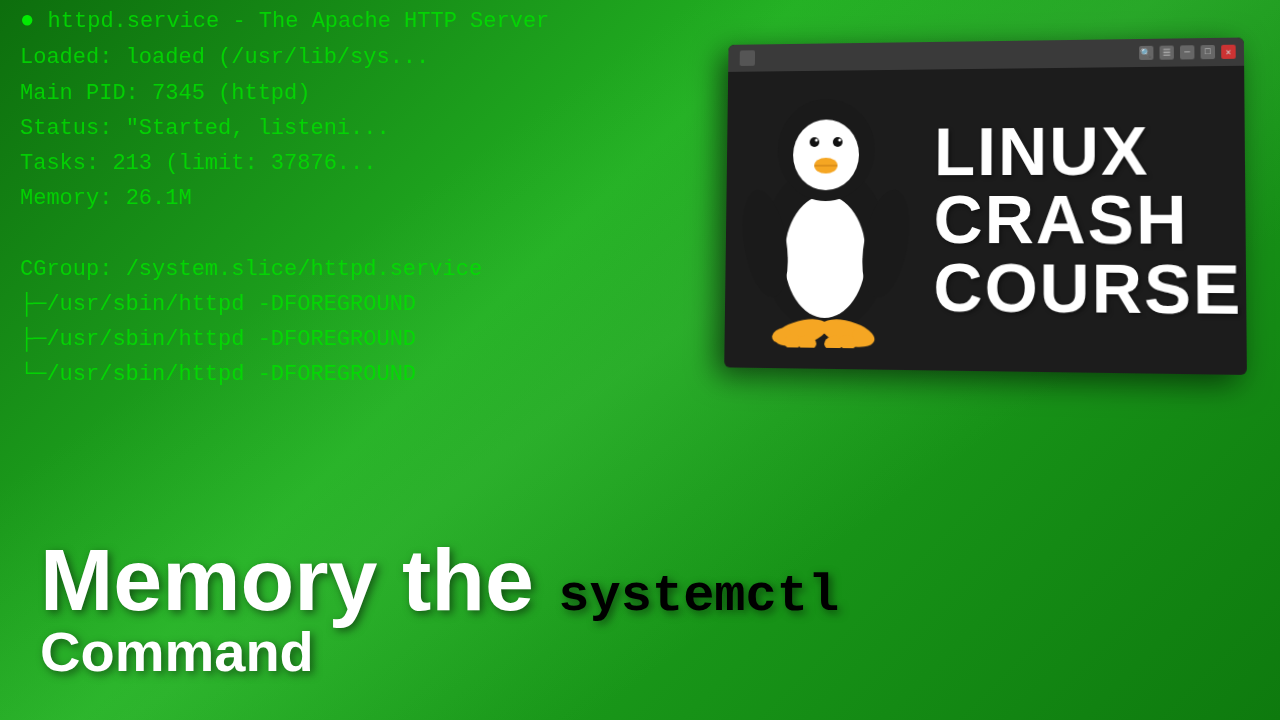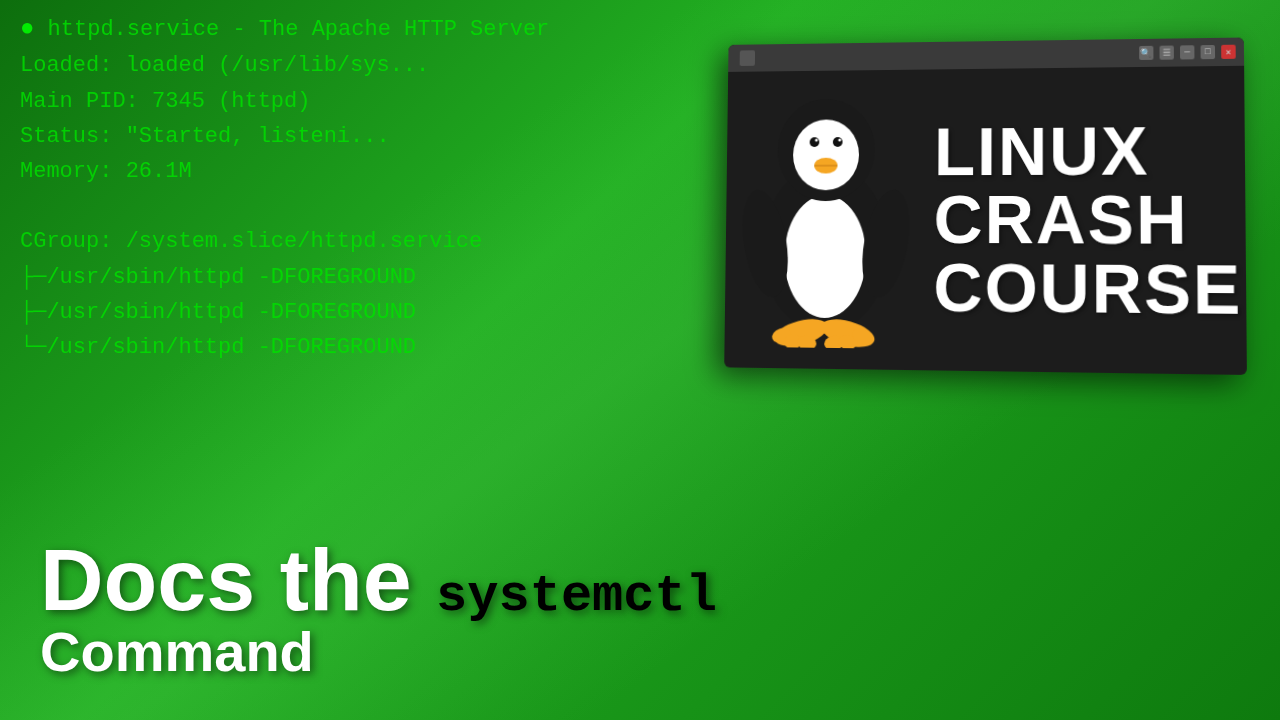--- a/index.html
+++ b/index.html
@@ -30,21 +30,21 @@
     }
 
     
     .terminal-overlay {
       position: absolute;
       top: 0;
       left: 0;
       right: 0;
       bottom: 0;
       z-index: 2;
-      padding: 10px 20px;
+      padding: 2px 20px;
       color: #00e000;
       font-size: 22px;
       font-family: 'Courier New', monospace;
       line-height: 1.6;
       opacity: 0.85;
     }
 
     .terminal-line {
       display: block;
       white-space: nowrap;
@@ -223,20 +223,24 @@
     <span class="term-label">     Loaded:</span>
     <span> loaded (/usr/lib/sys...</span>
   </span>
   <span class="terminal-line">
     <span class="term-label">   Main PID:</span>
     <span> 7345 (httpd)</span>
   </span>
   <span class="terminal-line">
     <span class="term-label">     Status:</span>
     <span> "Started, listeni...</span>
+  </span>
+  <span class="terminal-line">
+    <span class="term-label">      Tasks:</span>
+    <span> 213 (limit: 37876...</span>
   </span>
   <span class="terminal-line">
     <span class="term-label">     Memory:</span>
     <span> 26.1M</span>
   </span>
   <span class="terminal-line" style="opacity:0.5;">
     &nbsp;
   </span>
   <span class="terminal-line">
     <span class="term-label">      CGroup:</span>
@@ -307,16 +311,16 @@
     <div class="lcc-text">
       <span>LINUX</span>
       <span>CRASH</span>
       <span>COURSE</span>
     </div>
   </div>
 </div>
 
 <div class="title-block">
   <span class="title-line-2">
-    <span>Docs the </span><span class="highlight-cmd">systemctl</span>
+    <span>Memory the </span><span class="highlight-cmd">systemctl</span>
   </span>
   <span class="title-line-3">Command</span>
 </div>
 
 </body></html>

